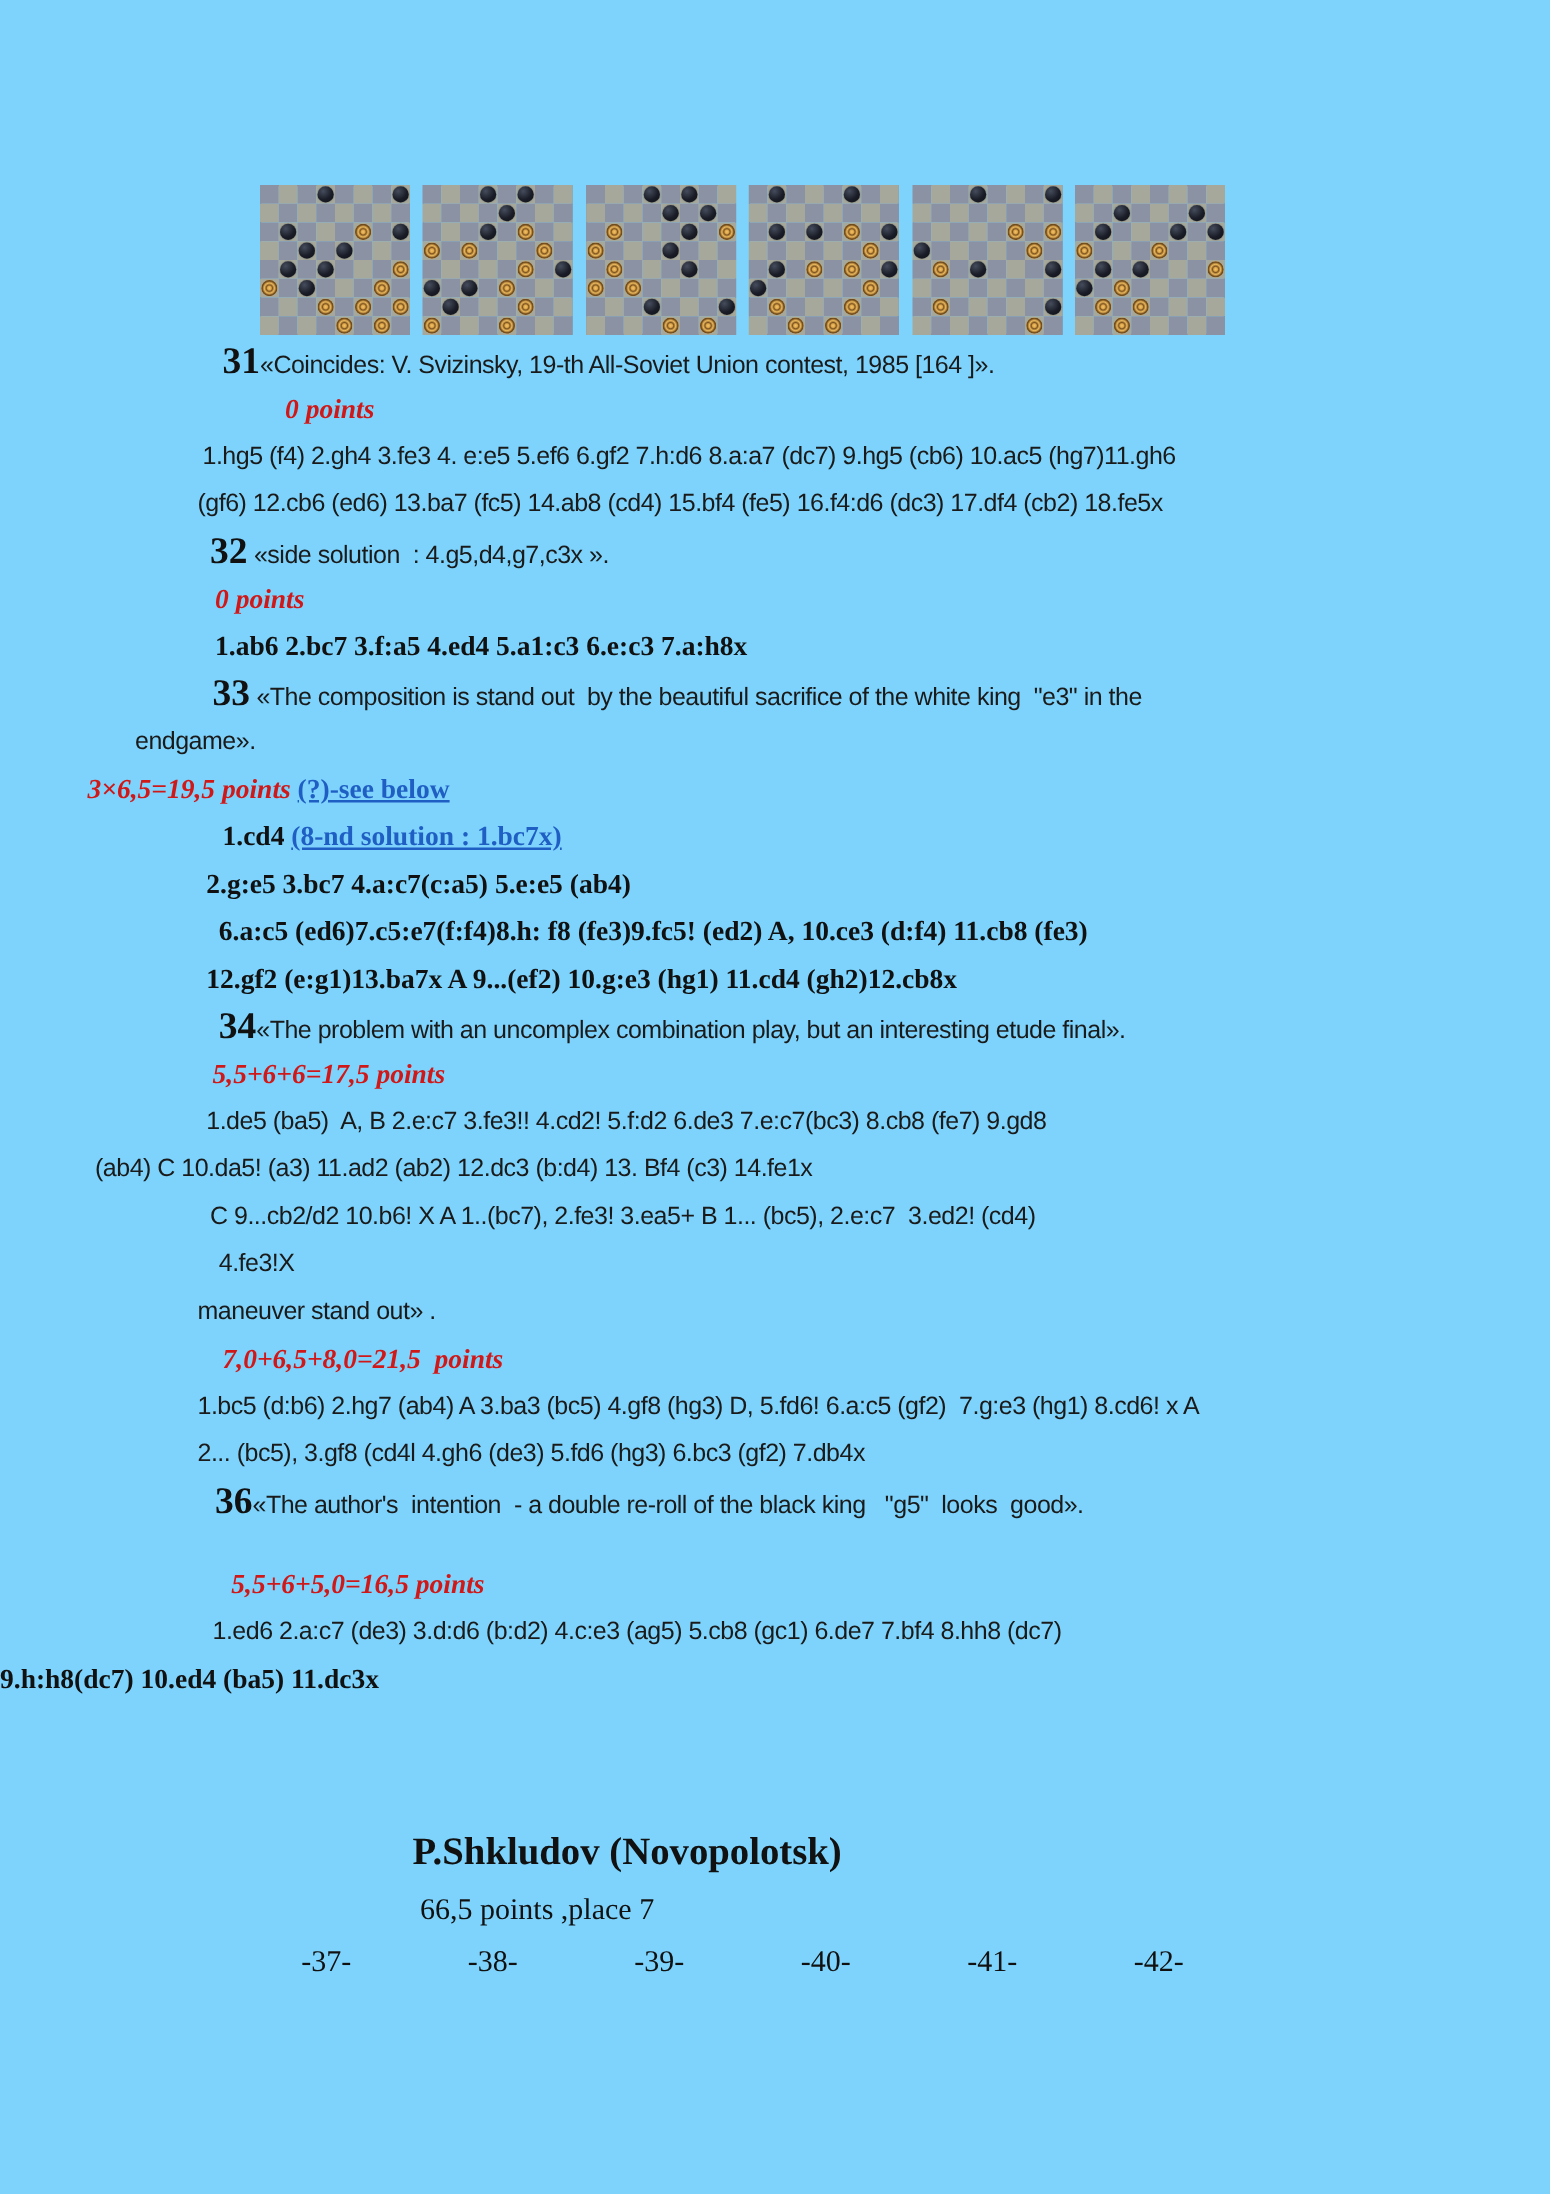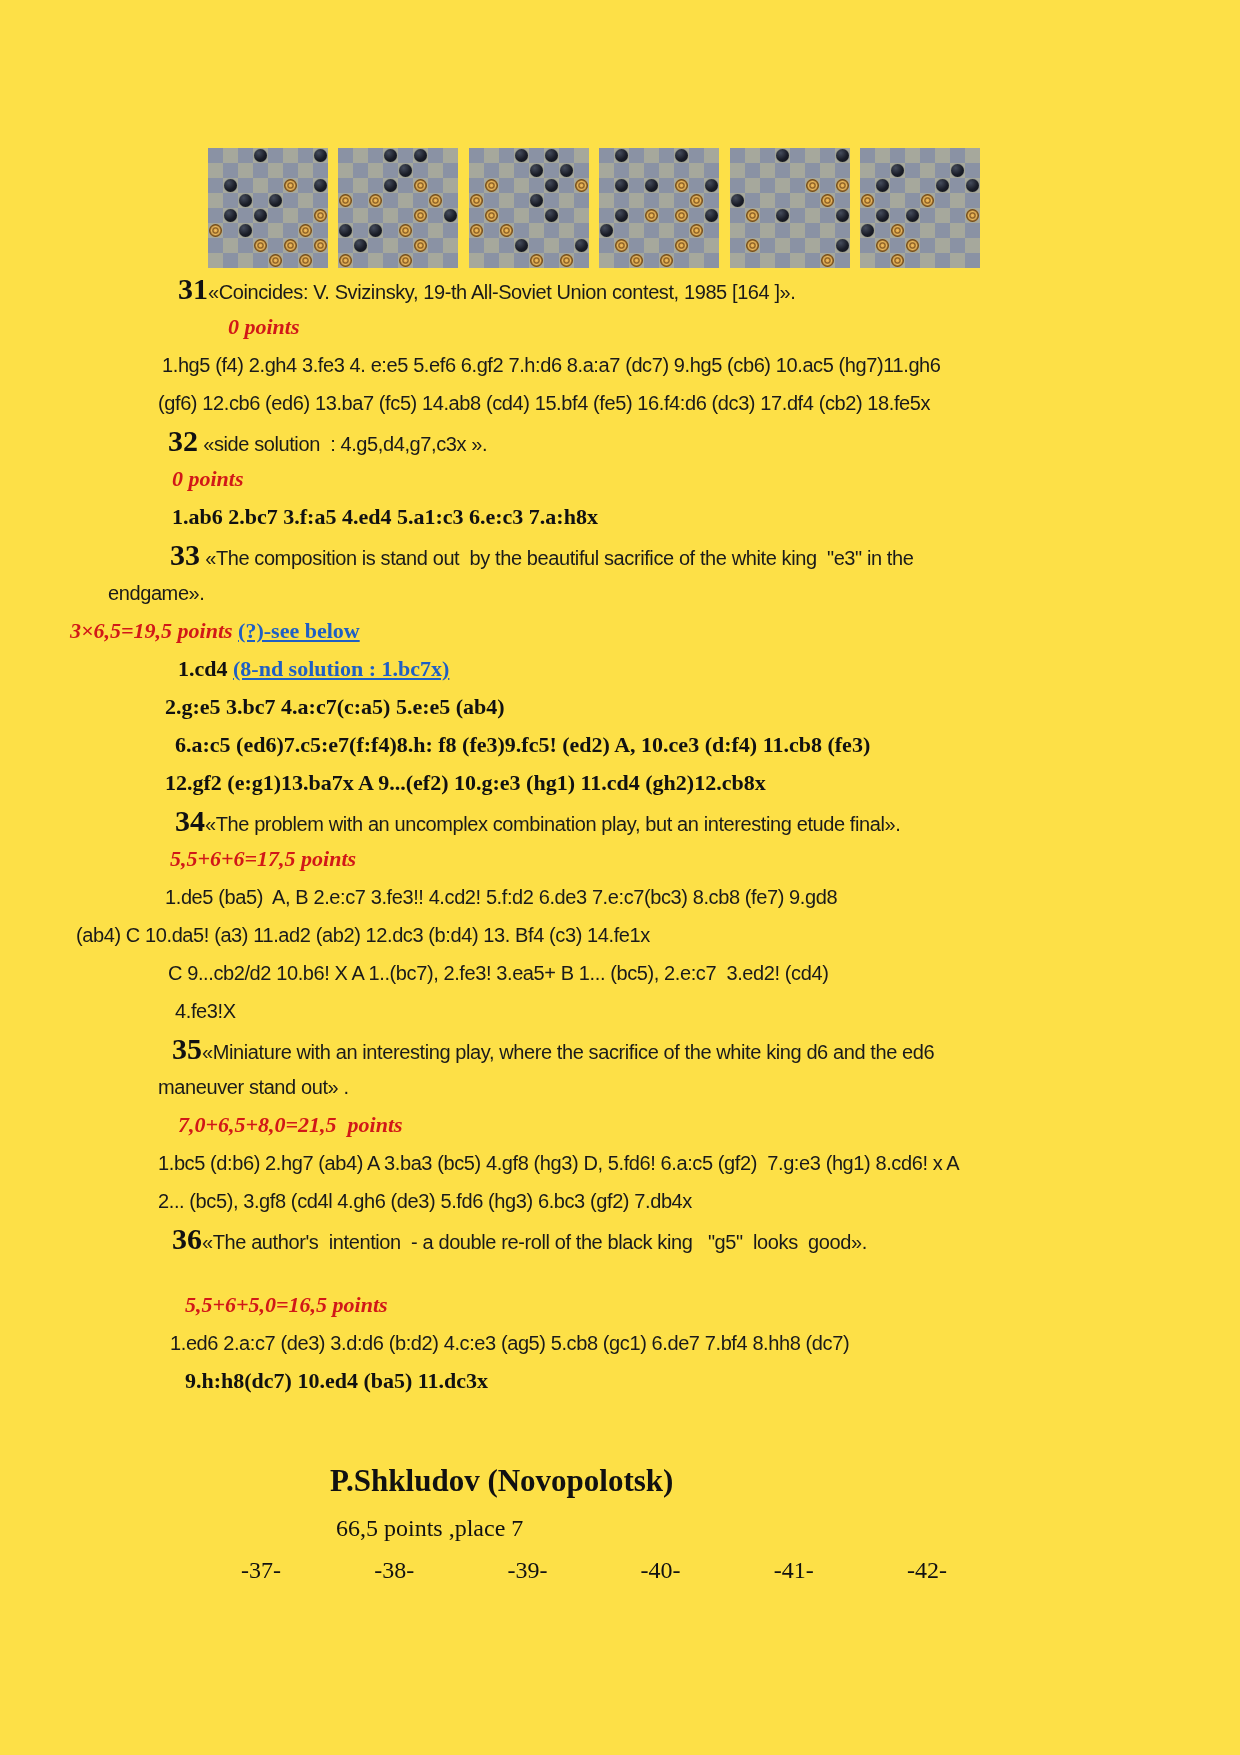--- a/index.html
+++ b/index.html
@@ -1,19 +1,19 @@
 <!DOCTYPE html>
 <html style="--red: #d11818; --blue: #1f5fc4; --board-light: #a6a89c; --board-dark: #8a92a4;"><head>
 <meta charset="utf-8">
 <style>
   html,body{margin:0;padding:0;background:#ffffff;}
   .page{
     position:relative;
     width:1240px;height:1755px;
-    background:#fde047;
+    background:#7dd3fc;
     overflow:hidden;
     font-family:"Liberation Sans",sans-serif;
   }
   
   .board-row{
     position:absolute;left:208px;top:148px;width:772px;height:120px;
     display:flex;justify-content:space-between;
   }
   .board{
     width:120px;height:120px;
@@ -668,29 +668,28 @@
       <div class="line" style="padding-left: 178px;"><span class="t-serif">1.cd4 </span><span class="t-link">(8-nd solution : 1.bc7x)</span></div>
       <div class="line" style="padding-left: 165px;"><span class="t-serif">2.g:e5 3.bc7 4.a:c7(c:a5) 5.e:e5 (ab4)</span></div>
       <div class="line" style="padding-left: 175px;"><span class="t-serif">6.a:c5 (ed6)7.c5:e7(f:f4)8.h: f8 (fe3)9.fc5! (ed2) A, 10.ce3 (d:f4) 11.cb8 (fe3)</span></div>
       <div class="line" style="padding-left: 165px;"><span class="t-serif">12.gf2 (e:g1)13.ba7x A 9...(ef2) 10.g:e3 (hg1) 11.cd4 (gh2)12.cb8x</span></div>
       <div class="line" style="padding-left: 175px;"><span class="t-num">34</span><span class="t-sans">«The problem with an uncomplex combination play, but an interesting etude final».</span></div>
       <div class="line" style="padding-left: 170px;"><span class="t-points">5,5+6+6=17,5 points</span></div>
       <div class="line" style="padding-left: 165px;"><span class="t-sans">1.de5 (ba5)  A, B 2.e:c7 3.fe3!! 4.cd2! 5.f:d2 6.de3 7.e:c7(bc3) 8.cb8 (fe7) 9.gd8</span></div>
       <div class="line" style="padding-left: 76px;"><span class="t-sans">(ab4) C 10.da5! (a3) 11.ad2 (ab2) 12.dc3 (b:d4) 13. Bf4 (c3) 14.fe1x</span></div>
       <div class="line" style="padding-left: 168px;"><span class="t-sans">C 9...cb2/d2 10.b6! X A 1..(bc7), 2.fe3! 3.ea5+ B 1... (bc5), 2.e:c7  3.ed2! (cd4)</span></div>
       <div class="line" style="padding-left: 175px;"><span class="t-sans">4.fe3!X</span></div>
-      <div class="line" style="padding-left: 172px;"><span class="t-num">35</span><span class="t-sans">«Miniature with an interesting play, where the sacrifice of the white king d6 and the ed6</span></div>
       <div class="line" style="padding-left: 158px;"><span class="t-sans">maneuver stand out» .</span></div>
       <div class="line" style="padding-left: 178px;"><span class="t-points">7,0+6,5+8,0=21,5  points</span></div>
       <div class="line" style="padding-left: 158px;"><span class="t-sans">1.bc5 (d:b6) 2.hg7 (ab4) A 3.ba3 (bc5) 4.gf8 (hg3) D, 5.fd6! 6.a:c5 (gf2)  7.g:e3 (hg1) 8.cd6! x A</span></div>
       <div class="line" style="padding-left: 158px;"><span class="t-sans">2... (bc5), 3.gf8 (cd4l 4.gh6 (de3) 5.fd6 (hg3) 6.bc3 (gf2) 7.db4x</span></div>
       <div class="line" style="padding-left: 172px;"><span class="t-num">36</span><span class="t-sans">«The author's  intention  - a double re-roll of the black king   "g5"  looks  good».</span></div>
       <div class="line" style="padding-left: 185px; margin-top: 28px;"><span class="t-points">5,5+6+5,0=16,5 points</span></div>
       <div class="line" style="padding-left: 170px;"><span class="t-sans">1.ed6 2.a:c7 (de3) 3.d:d6 (b:d2) 4.c:e3 (ag5) 5.cb8 (gc1) 6.de7 7.bf4 8.hh8 (dc7)</span></div>
-      <div class="line" style="padding-left: 185px;"><span class="t-serif">9.h:h8(dc7) 10.ed4 (ba5) 11.dc3x</span></div>
+      <div class="line" style=""><span class="t-serif">9.h:h8(dc7) 10.ed4 (ba5) 11.dc3x</span></div>
     </div>
   <div class="footer">
     <div class="footer-heading">P.Shkludov (Novopolotsk)</div>
     <div class="score-line">66,5 points  ,place  7</div>
     <div class="labels-row" id="diagram-labels">
         <span class="dlabel">-37-</span>
         <span class="dlabel">-38-</span>
         <span class="dlabel">-39-</span>
         <span class="dlabel">-40-</span>
         <span class="dlabel">-41-</span>

